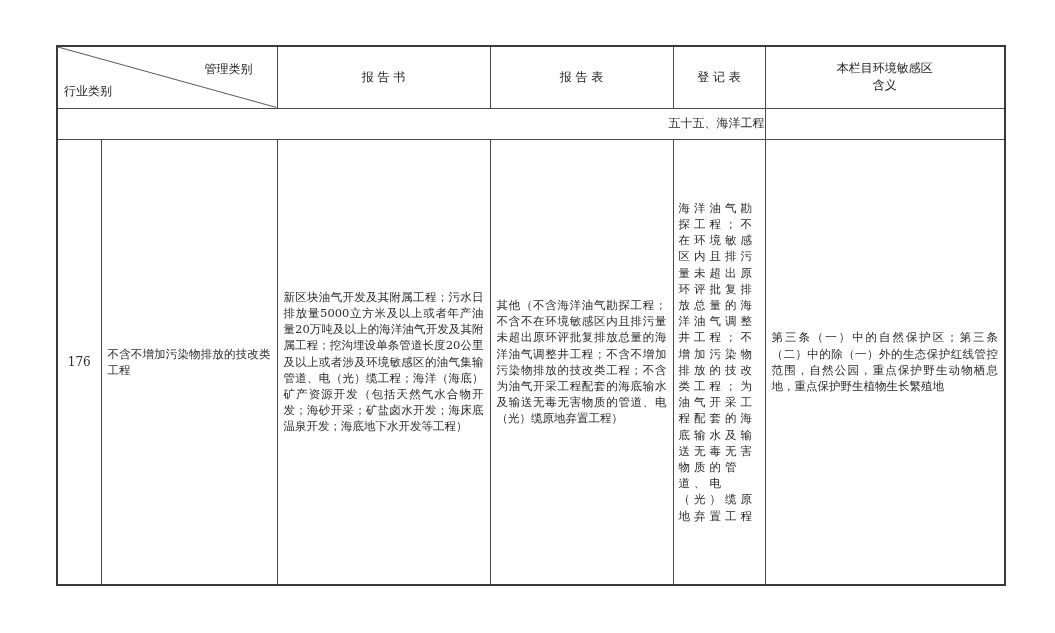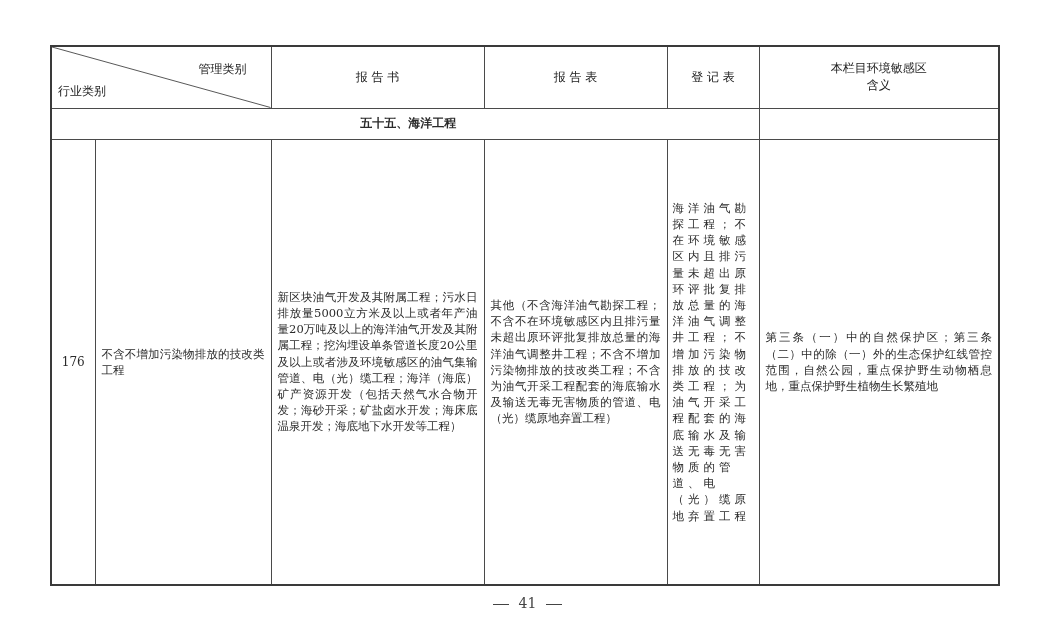--- a/index.html
+++ b/index.html
@@ -1,32 +1,32 @@
 <!DOCTYPE html>
 <html><head>
 <meta charset="utf-8">
 <style>
   html, body { margin: 0; padding: 0; background: #ffffff; }
   body { width: 1055px; height: 633px; position: relative; overflow: hidden;
          font-family: "DejaVu Serif", "Liberation Serif", serif; color: #2a2a2a; }
   .page { position: absolute; left: 0; top: 0; width: 1055px; height: 633px; }
-  table.reg { position: absolute; left: 50px; top: 45px; width: 948px; height: 539px;
+  table.reg { position: absolute; left: 56px; top: 45px; width: 948px; height: 539px;
               border-collapse: collapse; table-layout: fixed;
               border: 2px solid #3a3a3a; }
   table.reg td, table.reg th { border: 1px solid #4a4a4a; padding: 0; vertical-align: middle; }
   .hdr-row { height: 62px; }
   .sec-row { height: 31px; }
   .data-row { height: 446px; }
   th { font-family: "DejaVu Sans", "Liberation Sans", sans-serif; font-weight: normal;
        font-size: 12px; text-align: center; color: #222; }
   .diag { position: relative; }
   .diag svg { position: absolute; left: 0; top: 0; width: 100%; height: 100%; }
   .diag .top-label { position: absolute; right: 24px; top: 14px; font-size: 12px; }
   .diag .bot-label { position: absolute; left: 6px; bottom: 8px; font-size: 12px; margin-top: 8px; }
-  .sec-cell { font-size: 12px; padding-left: 6px !important; text-align: center; font-weight: bold; }
+  .sec-cell { font-size: 12px; padding-left: 6px !important; text-align: right; }
   .num-cell { text-align: center; font-size: 12px; }
   .cell-text { font-size: 11.5px; line-height: 16.2px; padding: 0 6px !important; text-align: justify; }
   .dengji { font-size: 11.5px; line-height: 16.2px; padding: 11px 5px !important; letter-spacing: 4px; }
   .footer { position: absolute; left: 0; width: 1055px; top: 595px; text-align: center;
             font-size: 14px; color: #444; font-family: "DejaVu Serif", serif; }
   .footer .dash { display: inline-block; width: 16px; border-top: 1px solid #444; vertical-align: middle; margin: 0 10px; }
 </style>
 </head>
 <body>
 
@@ -65,16 +65,13 @@
       <td class="num-cell">176</td>
       <td class="cell-text">不含不增加污染物排放的技改类工程</td>
       <td class="cell-text">新区块油气开发及其附属工程；污水日排放量5000立方米及以上或者年产油量20万吨及以上的海洋油气开发及其附属工程；挖沟埋设单条管道长度20公里及以上或者涉及环境敏感区的油气集输管道、电（光）缆工程；海洋（海底）矿产资源开发（包括天然气水合物开发；海砂开采；矿盐卤水开发；海床底温泉开发；海底地下水开发等工程）</td>
       <td class="cell-text">其他（不含海洋油气勘探工程；不含不在环境敏感区内且排污量未超出原环评批复排放总量的海洋油气调整井工程；不含不增加污染物排放的技改类工程；不含为油气开采工程配套的海底输水及输送无毒无害物质的管道、电（光）缆原地弃置工程）</td>
       <td class="dengji">海洋油气勘探工程；不在环境敏感区内且排污量未超出原环评批复排放总量的海洋油气调整井工程；不增加污染物排放的技改类工程；为油气开采工程配套的海底输水及输送无毒无害物质的管道、电（光）缆原地弃置工程</td>
       <td class="cell-text">第三条（一）中的自然保护区；第三条（二）中的除（一）外的生态保护红线管控范围，自然公园，重点保护野生动物栖息地，重点保护野生植物生长繁殖地</td>
     </tr>
   </tbody>
     </table>
 
-  <div class="footer">
-    <span class="dash"></span><span>41</span><span class="dash"></span>
-  </div>
 </div>
 
 </body></html>

